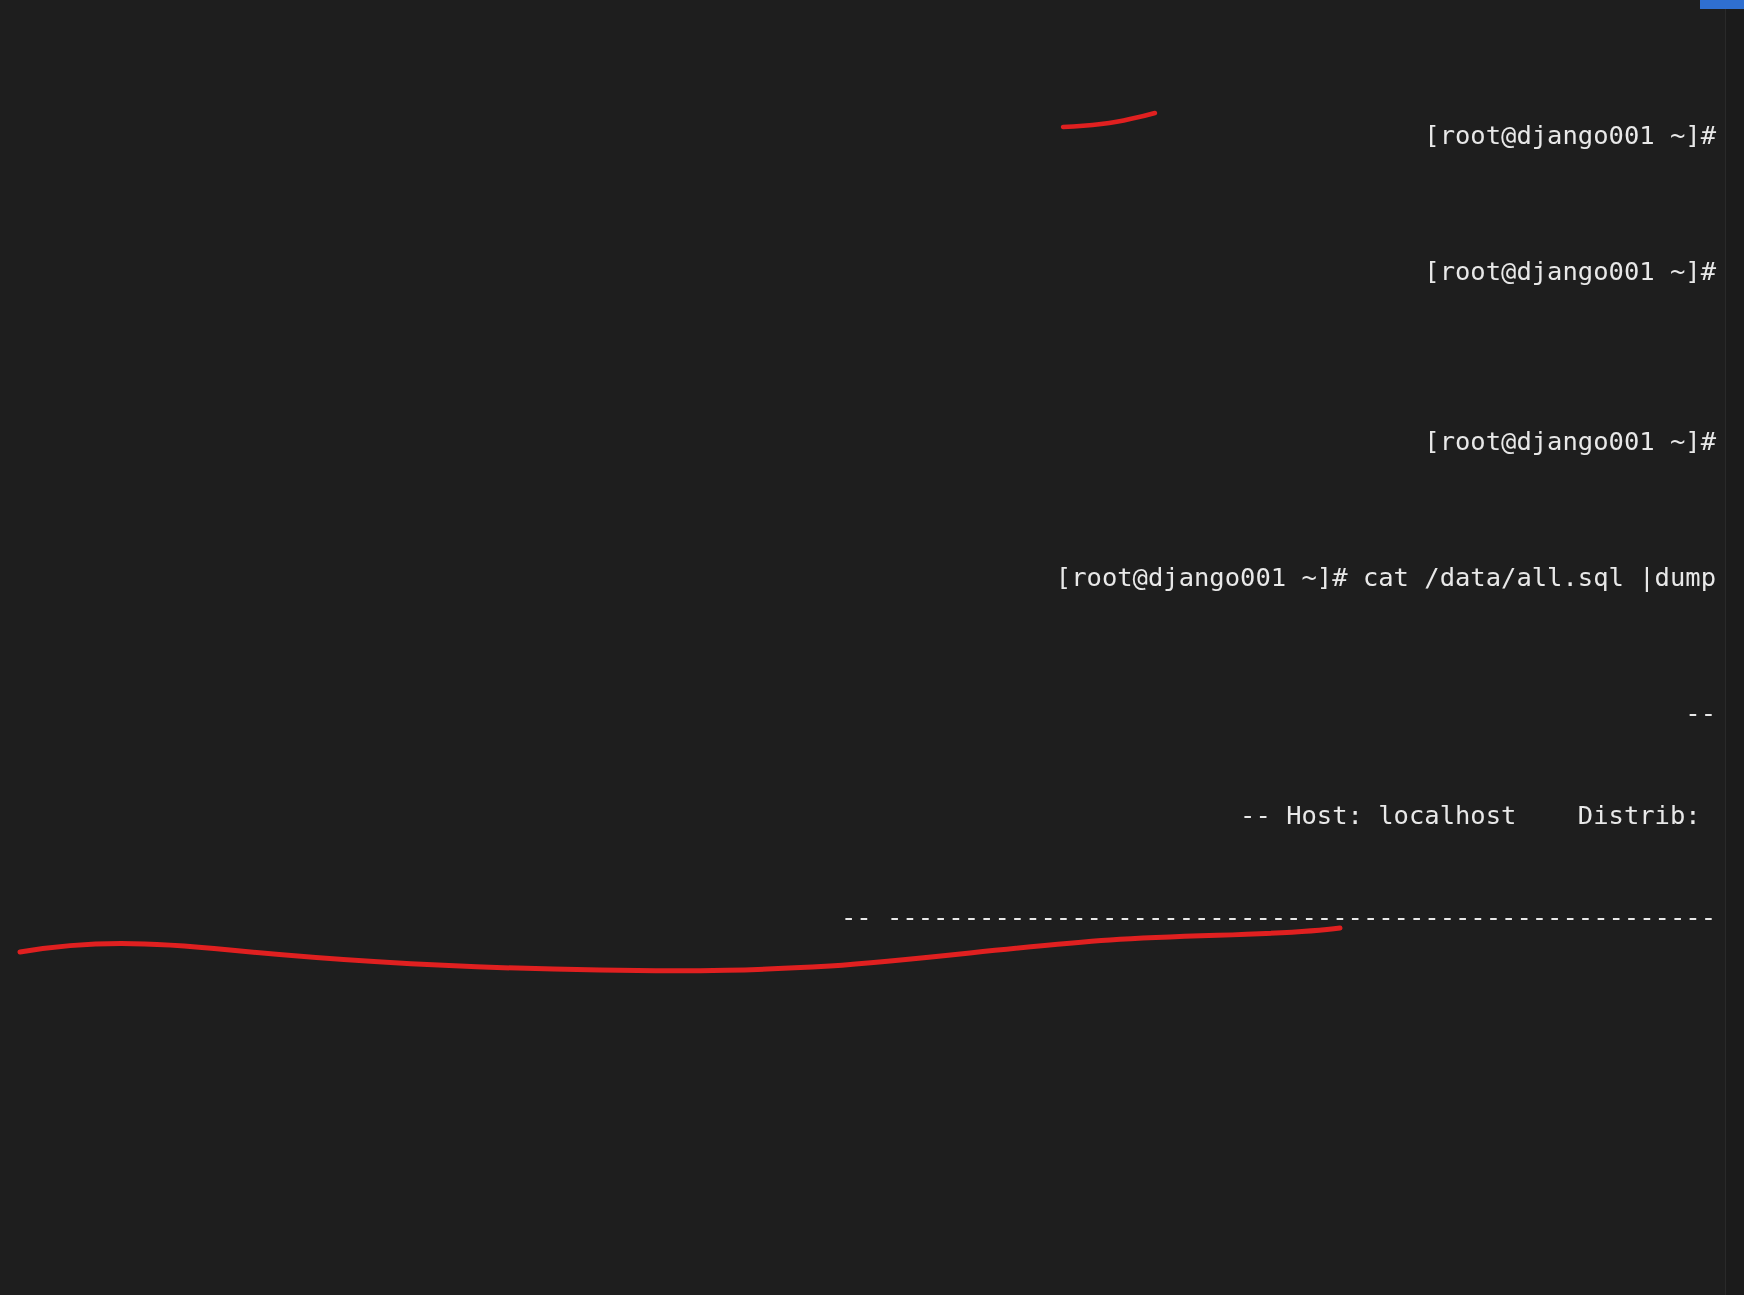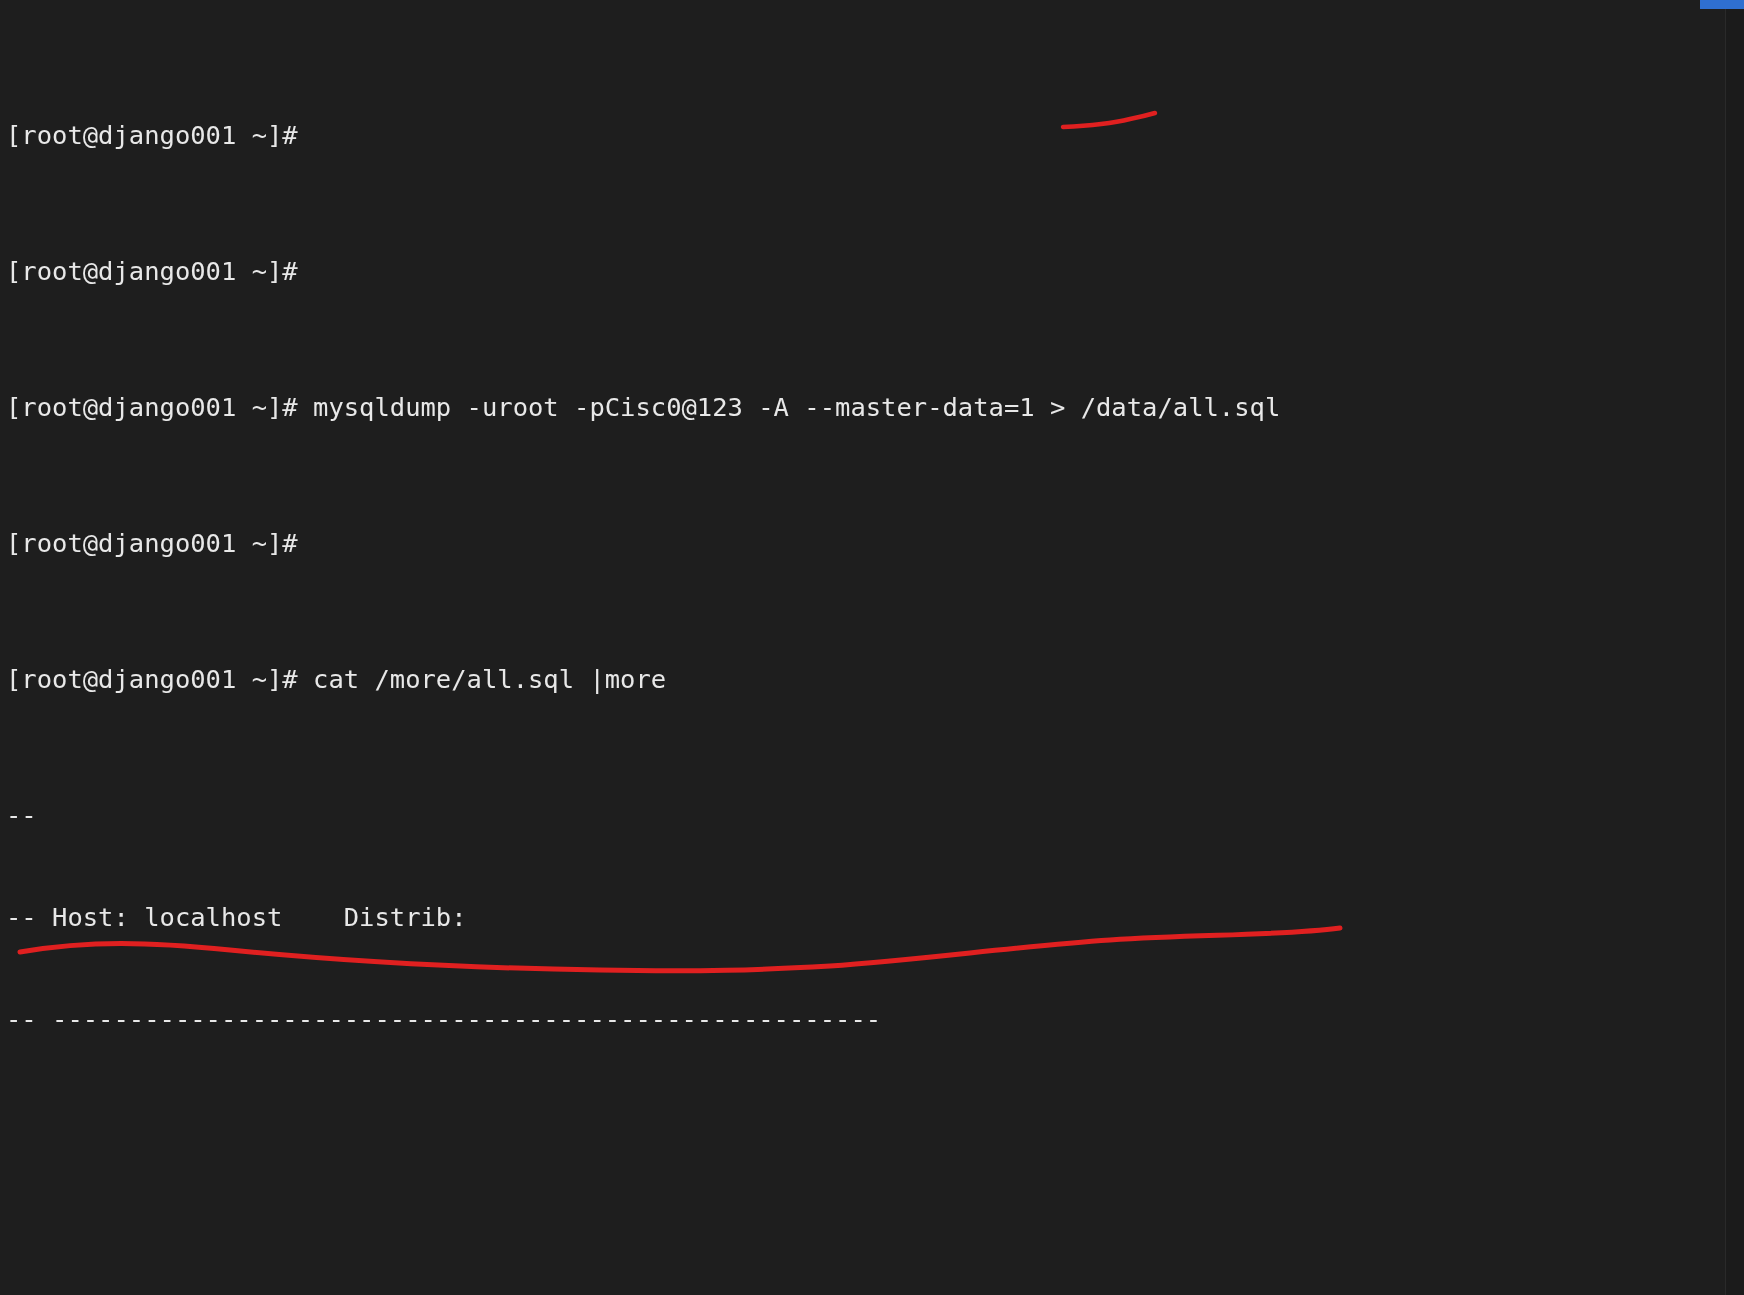--- a/index.html
+++ b/index.html
@@ -51,20 +51,21 @@
     font-size: 25.5px;
     line-height: 34px;
     letter-spacing: 0px;
     color: #e8e8e8;
     white-space: pre;
   }
   .line {
     white-space: pre;
     height: 34px;
     position: relative;
+    text-align: right;
   }
 
   
   #annotations {
     position: absolute;
     top: 0;
     left: 0;
     width: 1744px;
     height: 1295px;
     pointer-events: none;
@@ -77,25 +78,24 @@
 
   <div id="right-gutter"></div>
   <div id="top-right-tab"></div>
 
   <div id="screen">
 
     <div class="line"><span>[root@django001 ~]#</span></div>
 
     <div class="line"><span>[root@django001 ~]#</span></div>
 
-    <div class="line"><span>[root@django001 ~]# </span><span>mysqldump -uroot -pCisc0@123 -A --master-data=1 &gt; /data/all.sql</span></div>
 
     <div class="line"><span>[root@django001 ~]#</span></div>
 
-    <div class="line"><span>[root@django001 ~]# </span><span>cat /more/all.sql |more</span></div>
+    <div class="line"><span>[root@django001 ~]# </span><span>cat /data/all.sql |dump</span></div>
 
     <div class="line"><span>--</span></div>
     <div class="line"><span>-- Host: localhost    Distrib: </span></div>
     <div class="line"><span>-- ------------------------------------------------------</span></div>
     
 
     
 
     
 

